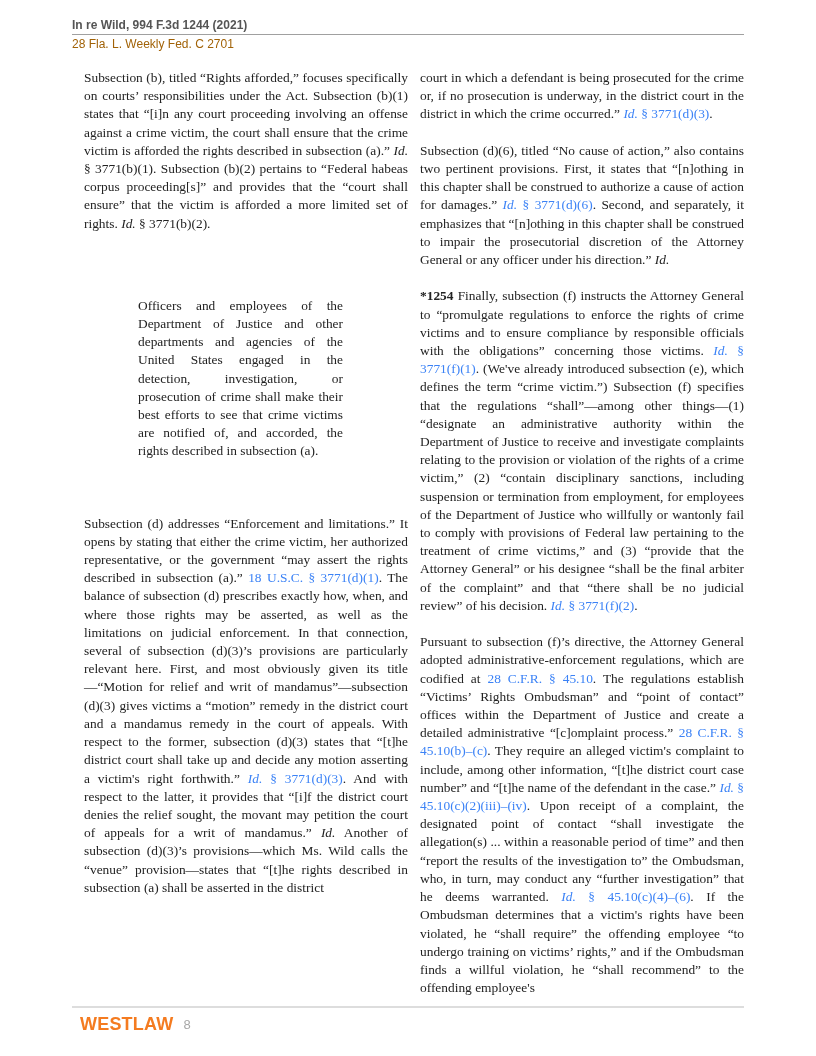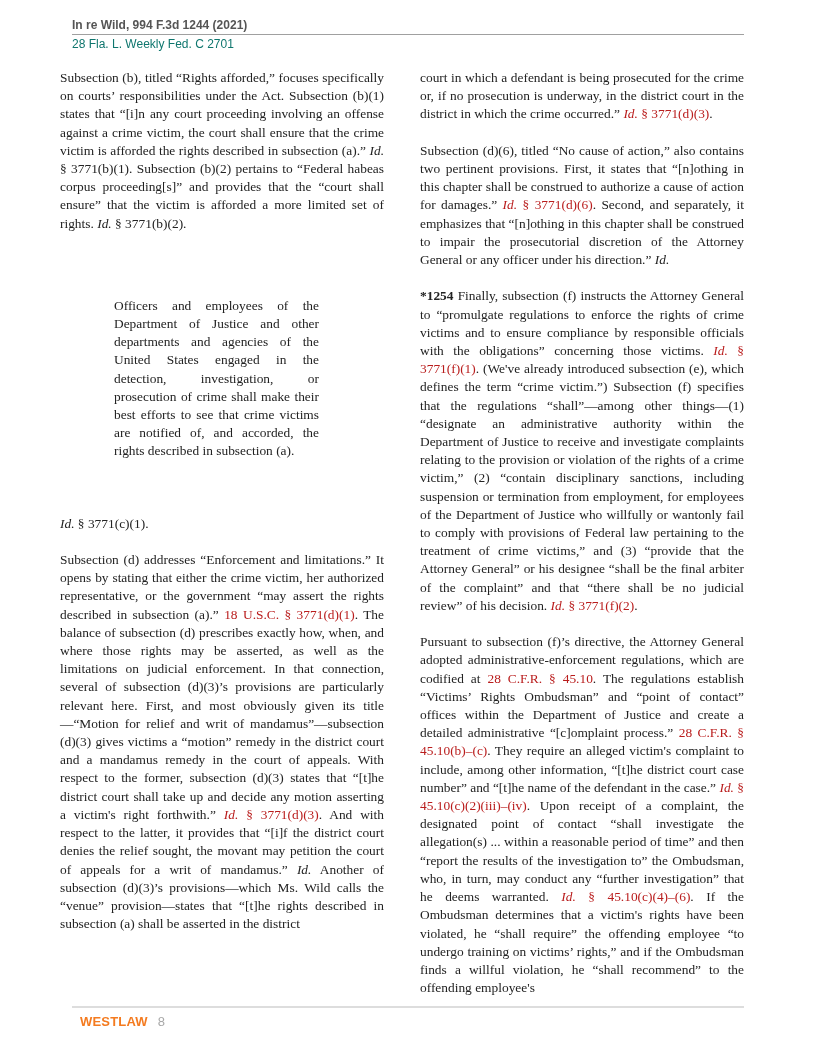--- a/index.html
+++ b/index.html
@@ -1,50 +1,49 @@
 <!DOCTYPE html>
 <html><head>
 <meta charset="utf-8">
 <style>
   html, body { margin: 0; padding: 0; background: #ffffff; }
   body { width: 816px; height: 1056px; position: relative; overflow: hidden; }
   .hdr { position: absolute; left: 72px; top: 16px; width: 672px; }
   .hdr-title { font-family: "Liberation Sans", sans-serif; font-weight: bold; font-size: 12px; color: #555555; height: 18px; line-height: 18px; }
   .hdr-rule { border-top: 1px solid #a0a0a0; margin: 0; height: 0; }
-  .hdr-sub { font-family: "Liberation Sans", sans-serif; font-size: 12px; color: #0f766e; line-height: 16px; margin-top: 1px; }
+  .hdr-sub { font-family: "Liberation Sans", sans-serif; font-size: 12px; color: #a16207; line-height: 16px; margin-top: 1px; }
   .col { position: absolute; top: 69px; width: 324px; font-family: "Liberation Serif", serif; font-size: 13.4px; line-height: 18.2px; color: #222222; text-align: justify; }
-  .col.left { left: 60px; }
+  .col.left { left: 84px; }
   .col.right { left: 420px; }
   .col p { margin: 0 0 18.2px 0; }
-  .link { color: #b91c1c; }
+  .link { color: #3b82f6; }
   .block { margin: 64px 0 54px 54px; width: 205px; text-align: justify; }
   .star { font-weight: bold; }
   .ftr { position: absolute; left: 72px; top: 1006px; width: 672px; }
   .ftr-rule { border-top: 2px solid #dddddd; }
   .ftr-row { display: flex; align-items: center; margin-top: 6px; font-family: "Liberation Sans", sans-serif; font-size: 13px; color: #a8a8a8; }
-  .ftr-brand { color: #f47b20; font-weight: bold; font-size: 13px; margin-left: 8px; margin-right: 10px; letter-spacing: 0.2px; }
+  .ftr-brand { color: #f47b20; font-weight: bold; font-size: 18px; margin-left: 8px; margin-right: 10px; letter-spacing: 0.2px; }
   .ftr-copy { flex: 1; }
   .ftr-page { margin-right: 8px; }
 </style>
 </head>
 <body>
 
 <div class="hdr">
   <div class="hdr-title">In re Wild, 994 F.3d 1244 (2021)</div>
   <div class="hdr-rule"></div>
   <div class="hdr-sub">28 Fla. L. Weekly Fed. C 2701</div>
 </div>
 
 <div class="col left">
   <p><span>Subsection (b), titled “Rights afforded,” focuses specifically on courts’ responsibilities under the Act. Subsection (b)(1) states that “[i]n any court proceeding involving an offense against a crime victim, the court shall ensure that the crime victim is afforded the rights described in subsection (a).” </span><i>Id.</i><span> § 3771(b)(1). Subsection (b)(2) pertains to “Federal habeas corpus proceeding[s]” and provides that the “court shall ensure” that the victim is afforded a more limited set of rights. </span><i>Id.</i><span> § 3771(b)(2).</span></p>
 
 
   <div class="block">Officers and employees of the Department of Justice and other departments and agencies of the United States engaged in the detection, investigation, or prosecution of crime shall make their best efforts to see that crime victims are notified of, and accorded, the rights described in subsection (a).</div>
 
-  <p><i>Id.</i><span> § 3771(c)(1).</span></p>
 
   <p><span>Subsection (d) addresses “Enforcement and limitations.” It opens by stating that either the crime victim, her authorized representative, or the government “may assert the rights described in subsection (a).” </span><span class="link">18 U.S.C. § 3771(d)(1)</span><span>. The balance of subsection (d) prescribes exactly how, when, and where those rights may be asserted, as well as the limitations on judicial enforcement. In that connection, several of subsection (d)(3)’s provisions are particularly relevant here. First, and most obviously given its title—“Motion for relief and writ of mandamus”—subsection (d)(3) gives victims a “motion” remedy in the district court and a mandamus remedy in the court of appeals. With respect to the former, subsection (d)(3) states that “[t]he district court shall take up and decide any motion asserting a victim's right forthwith.” </span><span class="link"><i>Id.</i><span> § 3771(d)(3)</span></span><span>. And with respect to the latter, it provides that “[i]f the district court denies the relief sought, the movant may petition the court of appeals for a writ of mandamus.” </span><i>Id.</i><span> Another of subsection (d)(3)’s provisions—which Ms. Wild calls the “venue” provision—states that “[t]he rights described in subsection (a) shall be asserted in the district</span></p>
 </div>
 
 <div class="col right">
   <p><span>court in which a defendant is being prosecuted for the crime or, if no prosecution is underway, in the district court in the district in which the crime occurred.” </span><span class="link"><i>Id.</i><span> § 3771(d)(3)</span></span><span>.</span></p>
 
   <p><span>Subsection (d)(6), titled “No cause of action,” also contains two pertinent provisions. First, it states that “[n]othing in this chapter shall be construed to authorize a cause of action for damages.” </span><span class="link"><i>Id.</i><span> § 3771(d)(6)</span></span><span>. Second, and separately, it emphasizes that “[n]othing in this chapter shall be construed to impair the prosecutorial discretion of the Attorney General or any officer under his direction.” </span><i>Id.</i></p>
 
   <p><span class="star">*1254</span><span>  Finally, subsection (f) instructs the Attorney General to “promulgate regulations to enforce the rights of crime victims and to ensure compliance by responsible officials with the obligations” concerning those victims. </span><span class="link"><i>Id.</i><span> § 3771(f)(1)</span></span><span>. (We've already introduced subsection (e), which defines the term “crime victim.”) Subsection (f) specifies that the regulations “shall”—among other things—(1) “designate an administrative authority within the Department of Justice to receive and investigate complaints relating to the provision or violation of the rights of a crime victim,” (2) “contain disciplinary sanctions, including suspension or termination from employment, for employees of the Department of Justice who willfully or wantonly fail to comply with provisions of Federal law pertaining to the treatment of crime victims,” and (3) “provide that the Attorney General” or his designee “shall be the final arbiter of the complaint” and that “there shall be no judicial review” of his decision. </span><span class="link"><i>Id.</i><span> § 3771(f)(2)</span></span><span>.</span></p>

